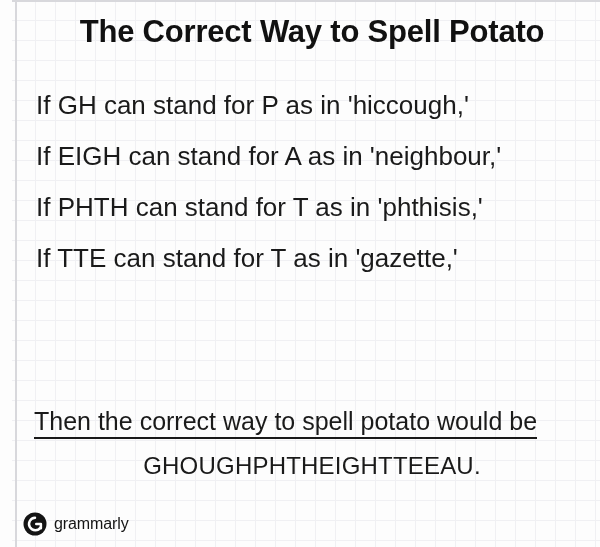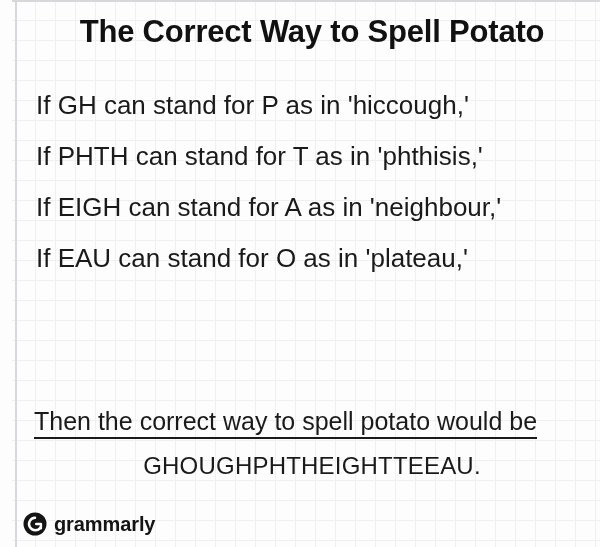--- a/index.html
+++ b/index.html
@@ -105,42 +105,42 @@
     display: flex;
     align-items: center;
     gap: 7px;
   }
   #brand-mark {
     width: 24px;
     height: 24px;
     display: block;
   }
   #brand-word {
-    font-size: 20px;
-    font-weight: 700;
+    font-size: 16px;
+    font-weight: 400;
     color: #141414;
     letter-spacing: -0.1px;
     line-height: 1;
   }
 </style>
 </head>
 <body>
 
 <div id="poster">
 
   <div id="edge-top"></div>
   <div id="edge-left"></div>
 
   <div id="title">The Correct Way to Spell Potato</div>
 
   <div id="premises">
     <div class="premise">If GH can stand for P as in 'hiccough,'</div>
+    <div class="premise">If EIGH can stand for A as in 'neighbour,'</div>
     <div class="premise">If PHTH can stand for T as in 'phthisis,'</div>
-    <div class="premise">If EIGH can stand for A as in 'neighbour,'</div>
-    <div class="premise">If EAU can stand for O as in 'plateau,'</div>
+    <div class="premise">If TTE can stand for T as in 'gazette,'</div>
   </div>
 
   <div id="conclusion">Then the correct way to spell potato would be</div>
 
   <div id="answer">GHOUGHPHTHEIGHTTEEAU.</div>
 
   <div id="brand">
     <svg id="brand-mark" viewBox="0 0 48 48" aria-hidden="true">
       <circle cx="24" cy="24" r="23" fill="#141414"></circle>
       <path d="M24 11.5 A12.5 12.5 0 1 0 35.2 30.6" fill="none" stroke="#ffffff" stroke-width="5" stroke-linecap="round"></path>

